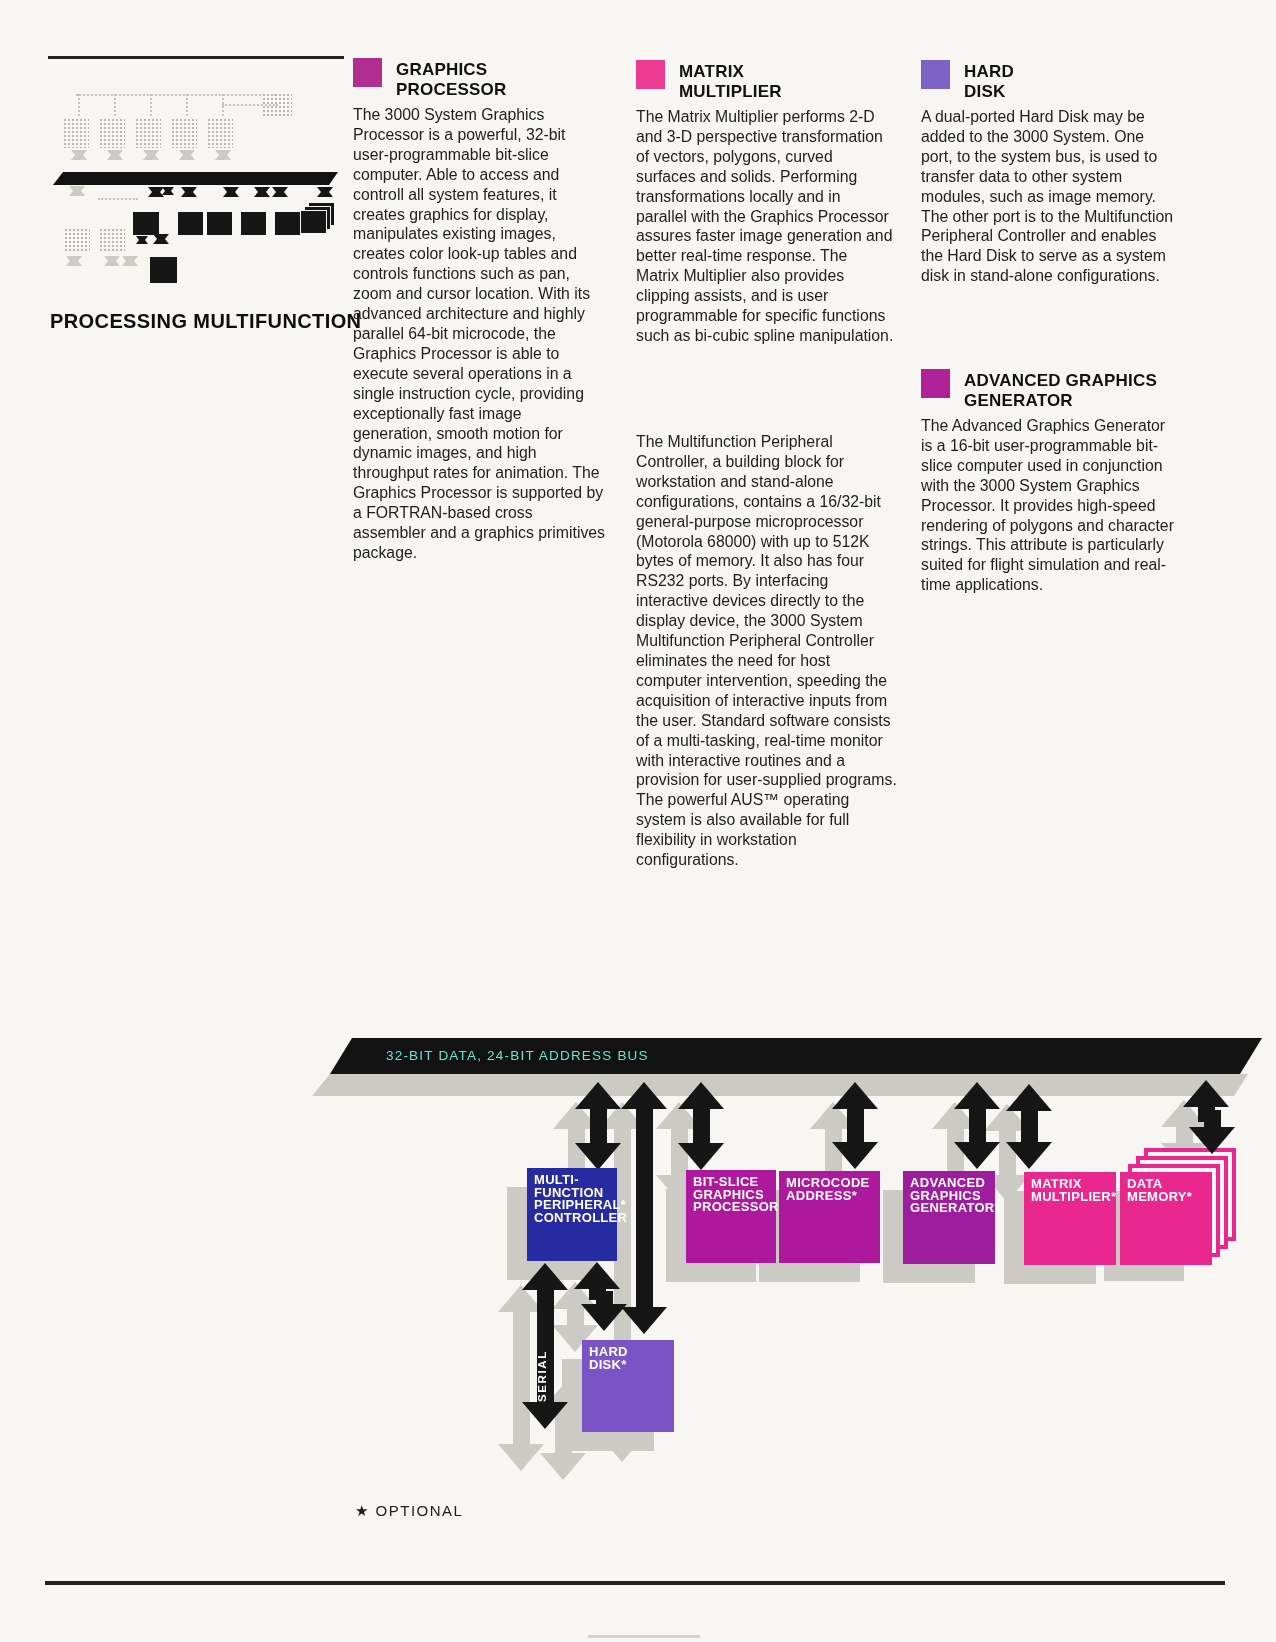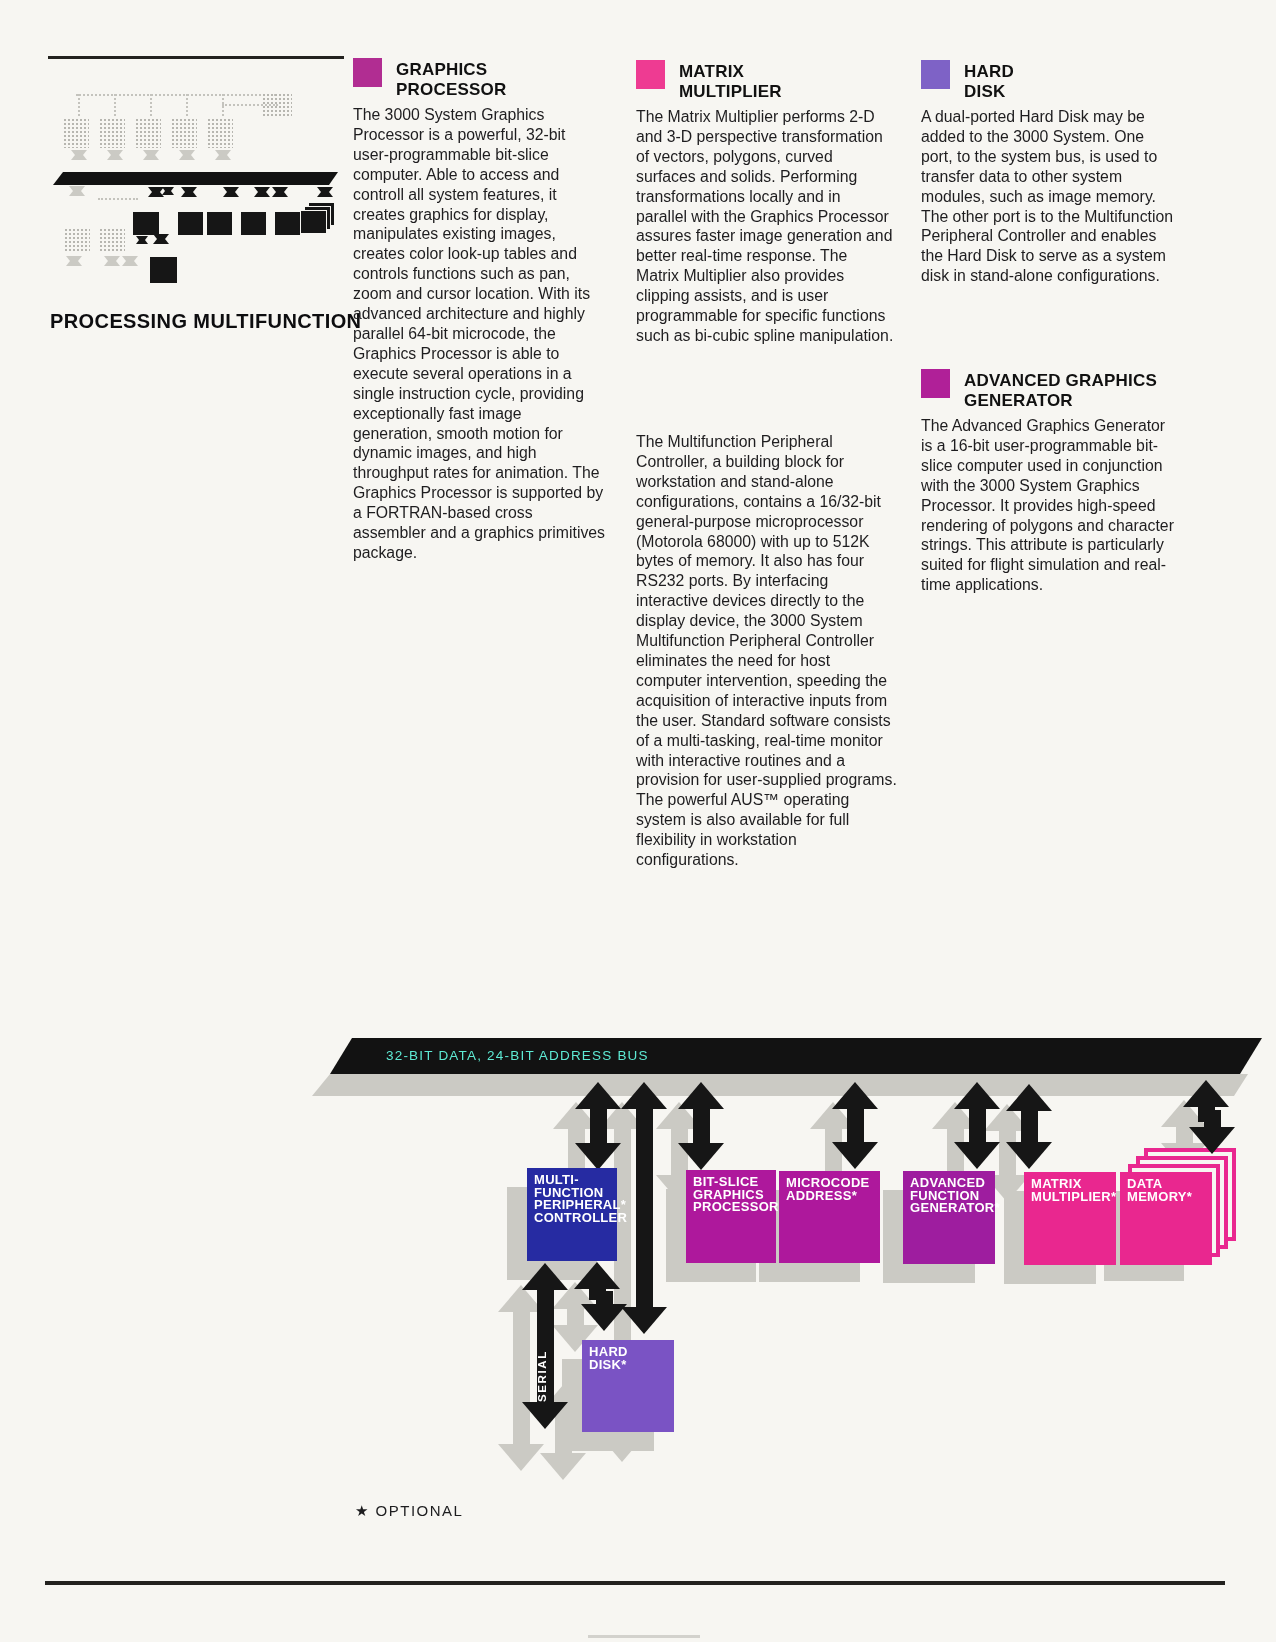--- a/index.html
+++ b/index.html
@@ -360,21 +360,21 @@
   <div class="dbox" style="left:527px;top:1168px;width:90px;height:93px;background:#262ba2;">MULTI-
 FUNCTION
 PERIPHERAL*
 CONTROLLER</div>
   <div class="dbox" style="left:686px;top:1170px;width:90px;height:93px;background:#ae189c;">BIT-SLICE
 GRAPHICS
 PROCESSOR*</div>
   <div class="dbox" style="left:779px;top:1171px;width:101px;height:92px;background:#ae189c;">MICROCODE
 ADDRESS*</div>
   <div class="dbox" style="left:903px;top:1171px;width:92px;height:93px;background:#9e1d9f;">ADVANCED
-FUNCTION
+GRAPHICS
 GENERATOR*</div>
   <div class="dbox" style="left:1024px;top:1172px;width:92px;height:93px;background:#e9278f;">MATRIX
 MULTIPLIER*</div>
   <div class="dbox" style="left:1120px;top:1172px;width:92px;height:93px;background:#e9278f;">DATA
 MEMORY*</div>
   <div class="dbox" style="left:582px;top:1340px;width:92px;height:92px;background:#7a53c4;">HARD
 DISK*</div>
 
   <div class="footnote">★ OPTIONAL</div>
   <div class="rule" style="left:45px;top:1581px;width:1180px;height:4px;"></div>

